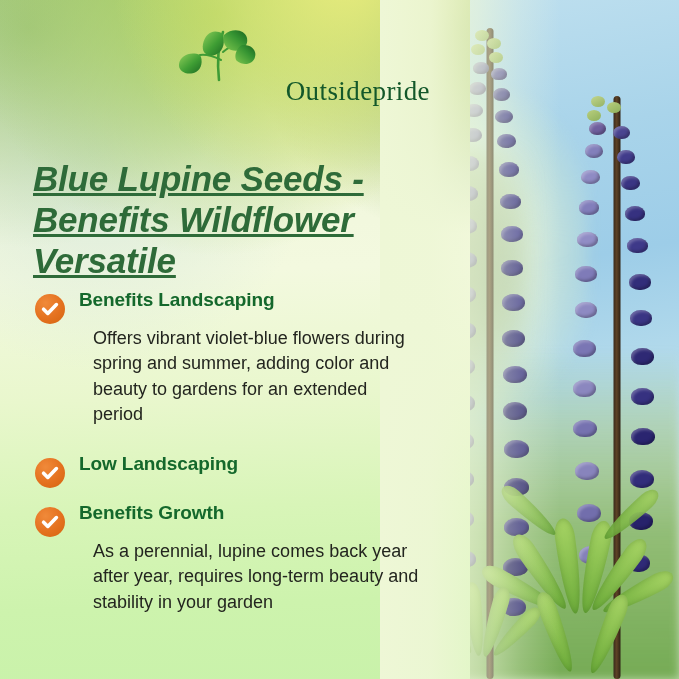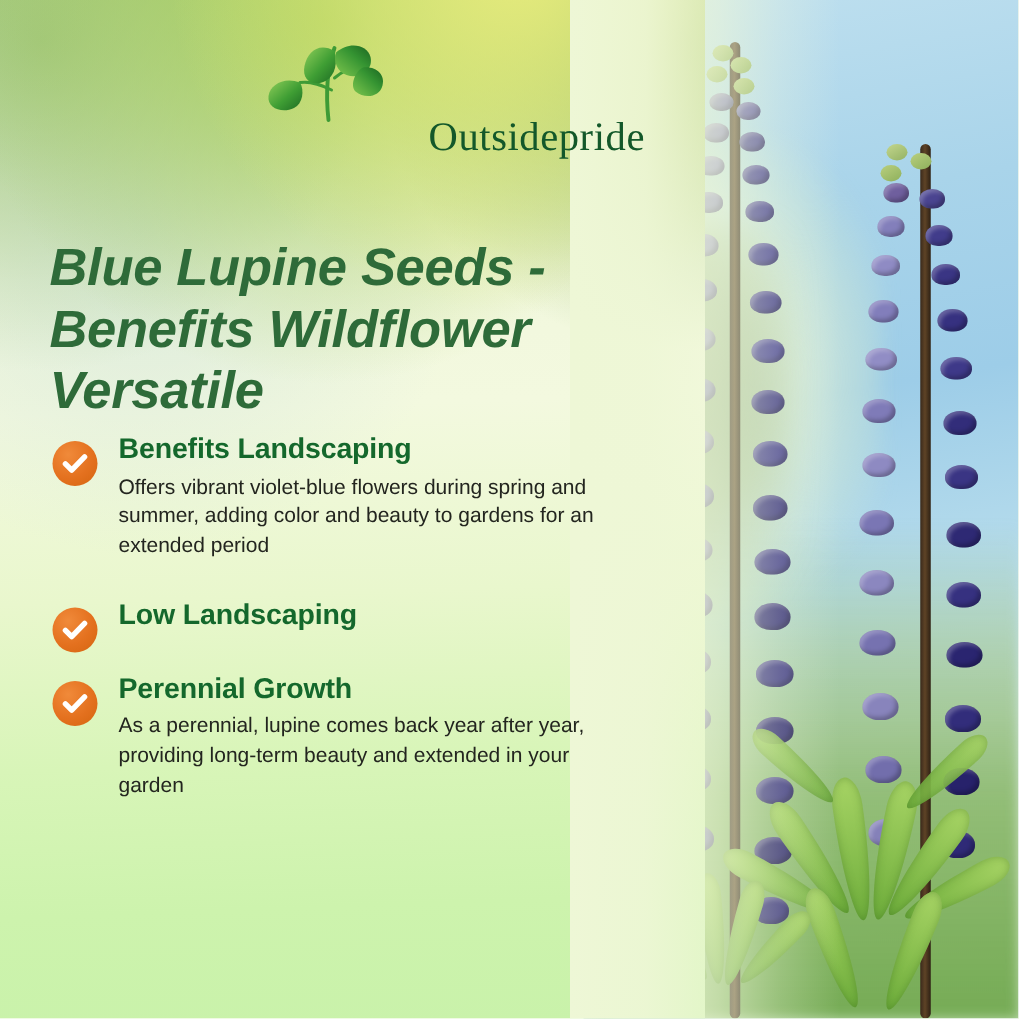--- a/index.html
+++ b/index.html
@@ -175,21 +175,21 @@
     left: 33px;
     top: 136px;
     width: 395px;
     font-size: 35px;
     font-weight: bold;
     font-style: italic;
     line-height: 1.17;
     color: #2e6b39;
     letter-spacing: -0.2px;
   }
-  .title-line { display: block; white-space: pre; }
+  .title-line { display: block; white-space: pre; text-decoration: underline; }
 
   
   .benefits {
     position: absolute;
     left: 33px;
     top: 288px;
     width: 400px;
   }
   .benefit {
     position: relative;
@@ -209,24 +209,24 @@
   .check svg { display: block; }
   .benefit-title {
     font-size: 19px;
     font-weight: bold;
     color: #14682c;
     line-height: 1.25;
     margin: 0 0 3px 0;
     letter-spacing: -0.1px;
   }
   .benefit-desc {
-    font-size: 14px;
+    font-size: 18px;
     color: #23251f;
     line-height: 1.41;
-    margin: 0;
+    margin: 14px;
     max-width: 340px;
   }
 </style>
 </head>
 <body>
 
 <div class="poster">
 
   <div class="photo">
     <div class="sky"></div>
@@ -404,18 +404,18 @@
       </span>
       <p class="benefit-title">Low Landscaping</p>
     </div>
 
     <div class="benefit">
       <span class="check">
         <svg width="30" height="30" viewBox="0 0 30 30">
           <path d="M8.6 15.2 L12.8 19.4 L21.4 10.6" stroke="#ffffff" stroke-width="3.6" fill="none" stroke-linecap="round" stroke-linejoin="round"></path>
         </svg>
       </span>
-      <p class="benefit-title">Perennial Growth</p>
-      <p class="benefit-desc">As a perennial, lupine comes back year after year, providing long-term beauty and extended in your garden</p>
+      <p class="benefit-title">Benefits Growth</p>
+      <p class="benefit-desc">As a perennial, lupine comes back year after year, requires long-term beauty and stability in your garden</p>
     </div>
 
   </div>
 </div>
 
 </body></html>

